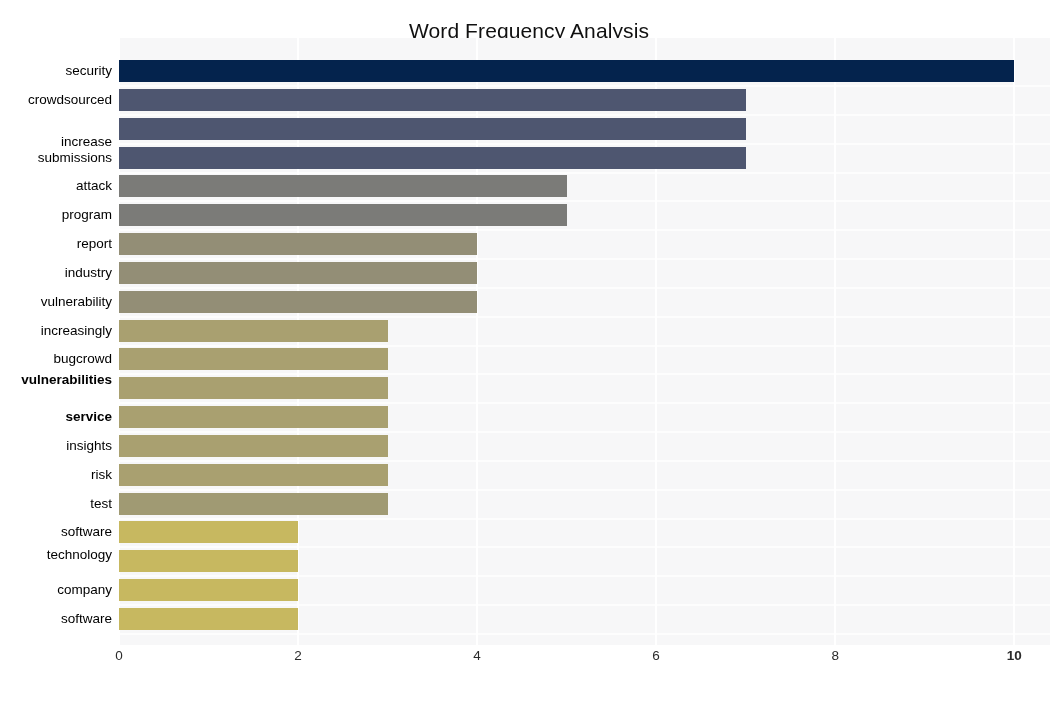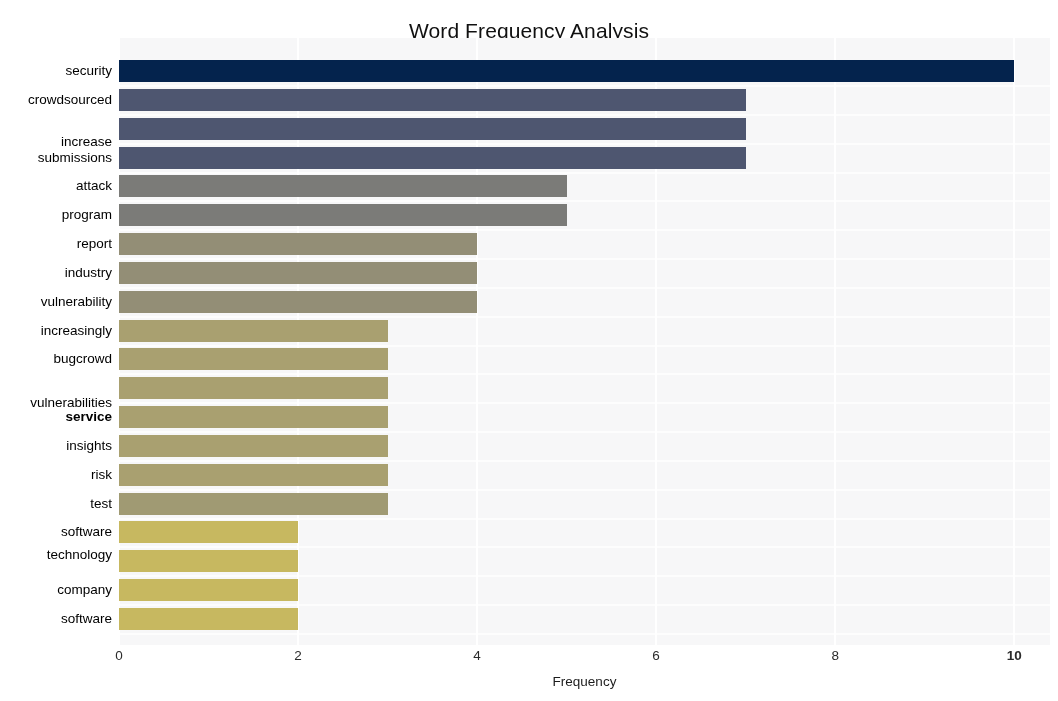--- a/index.html
+++ b/index.html
@@ -179,35 +179,34 @@
       <div class="ylabel" style="top: 50.8432px;">crowdsourced</div>
       <div class="ylabel" style="top: 93px;">increase</div>
       <div class="ylabel" style="top: 108.53px;">submissions</div>
       <div class="ylabel" style="top: 137.373px;">attack</div>
       <div class="ylabel" style="top: 166.216px;">program</div>
       <div class="ylabel" style="top: 195.059px;">report</div>
       <div class="ylabel" style="top: 223.902px;">industry</div>
       <div class="ylabel" style="top: 252.746px;">vulnerability</div>
       <div class="ylabel" style="top: 281.589px;">increasingly</div>
       <div class="ylabel" style="top: 310.432px;">bugcrowd</div>
-      <div class="ylabel" style="top: 354px;">vulnerabilities</div>
+      <div class="ylabel" style="top: 331px; font-weight: bold;">vulnerabilities</div>
       <div class="ylabel" style="top: 368.118px; font-weight: bold;">service</div>
       <div class="ylabel" style="top: 396.961px; text-align: right;">insights</div>
       <div class="ylabel" style="top: 425.805px;">risk</div>
       <div class="ylabel" style="top: 454.648px;">test</div>
       <div class="ylabel" style="top: 483.491px;">software</div>
       <div class="ylabel" style="top: 506px;">technology</div>
       <div class="ylabel" style="top: 541.177px;">company</div>
       <div class="ylabel" style="top: 570.021px;">software</div>
     </div>
 
   <div id="xticks">
       <div class="xtick" style="left: 0px;">0</div>
       <div class="xtick" style="left: 179.038px;">2</div>
       <div class="xtick" style="left: 358.077px;">4</div>
       <div class="xtick" style="left: 537.115px;">6</div>
       <div class="xtick" style="left: 716.154px;">8</div>
       <div class="xtick" style="left: 895.192px; font-weight: bold;">10</div>
     </div>
 
-  <div id="xaxis-label">Frequency</div>
 
 </div>
 
 </body></html>

